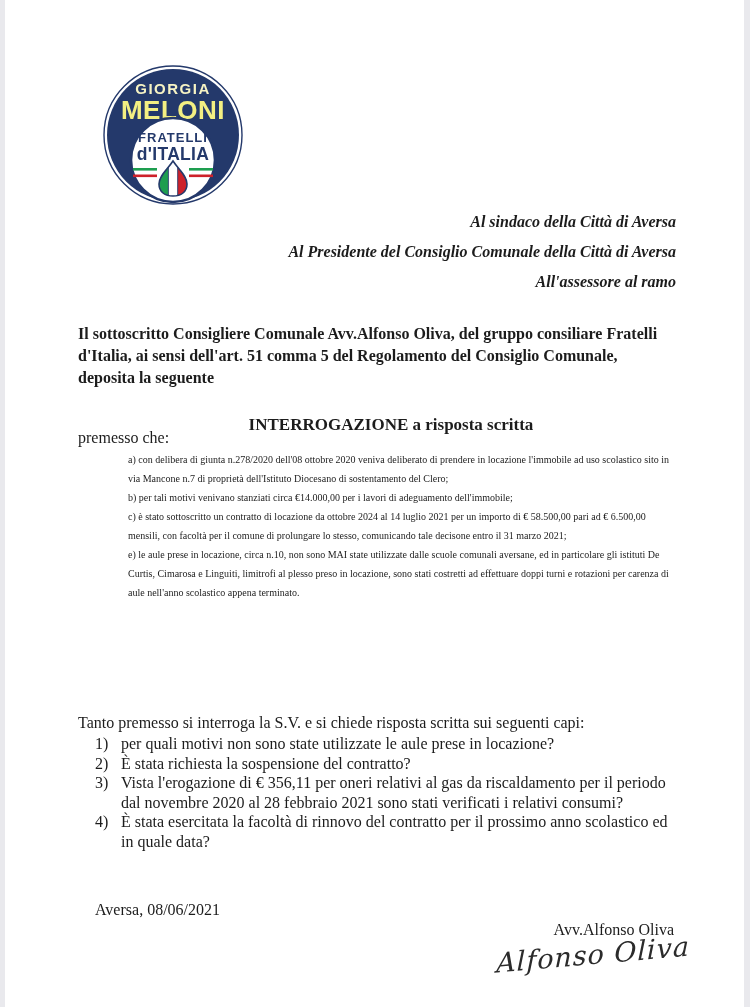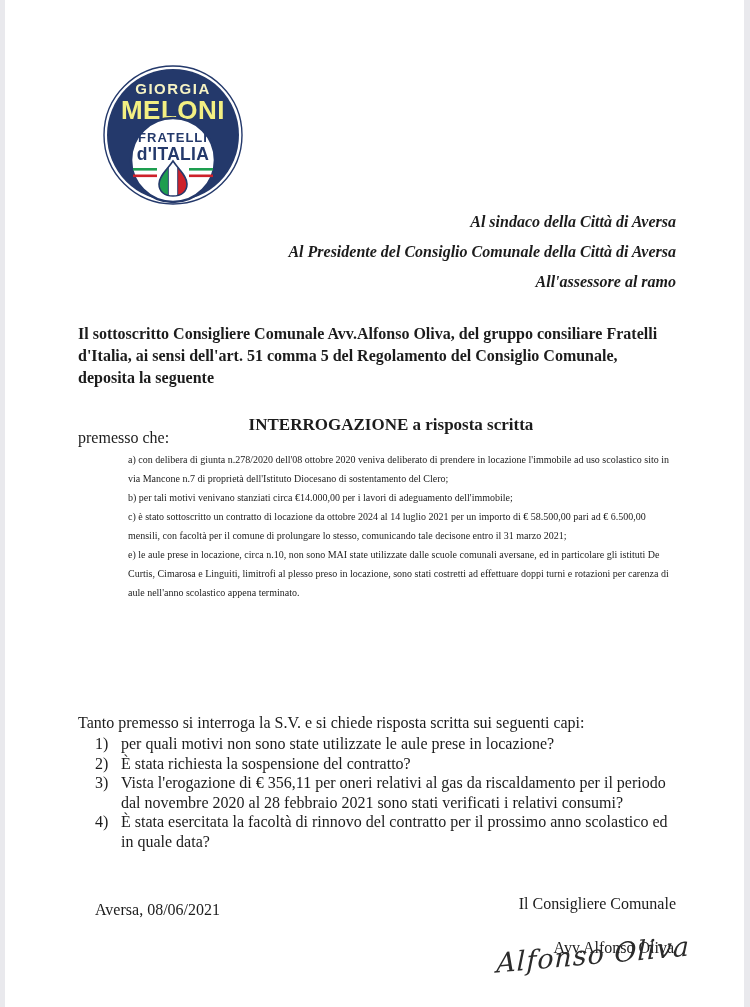--- a/index.html
+++ b/index.html
@@ -125,16 +125,15 @@
   </div>
   <div class="q-item">
     <span class="q-num">4)</span>
     <span class="q-text">È stata esercitata la facoltà di rinnovo del contratto per il prossimo anno scolastico ed in quale data?</span>
   </div>
 </div>
 
 <p class="place-date">Aversa, 08/06/2021</p>
 
 <div class="signature">
-  <p class="sig-role">Il Consigliere Comunale</p>
   <p class="sig-name">Avv.Alfonso Oliva</p>
   <div class="sig-hand">Alfonso Oliva</div>
 </div>
 
 </body></html>

